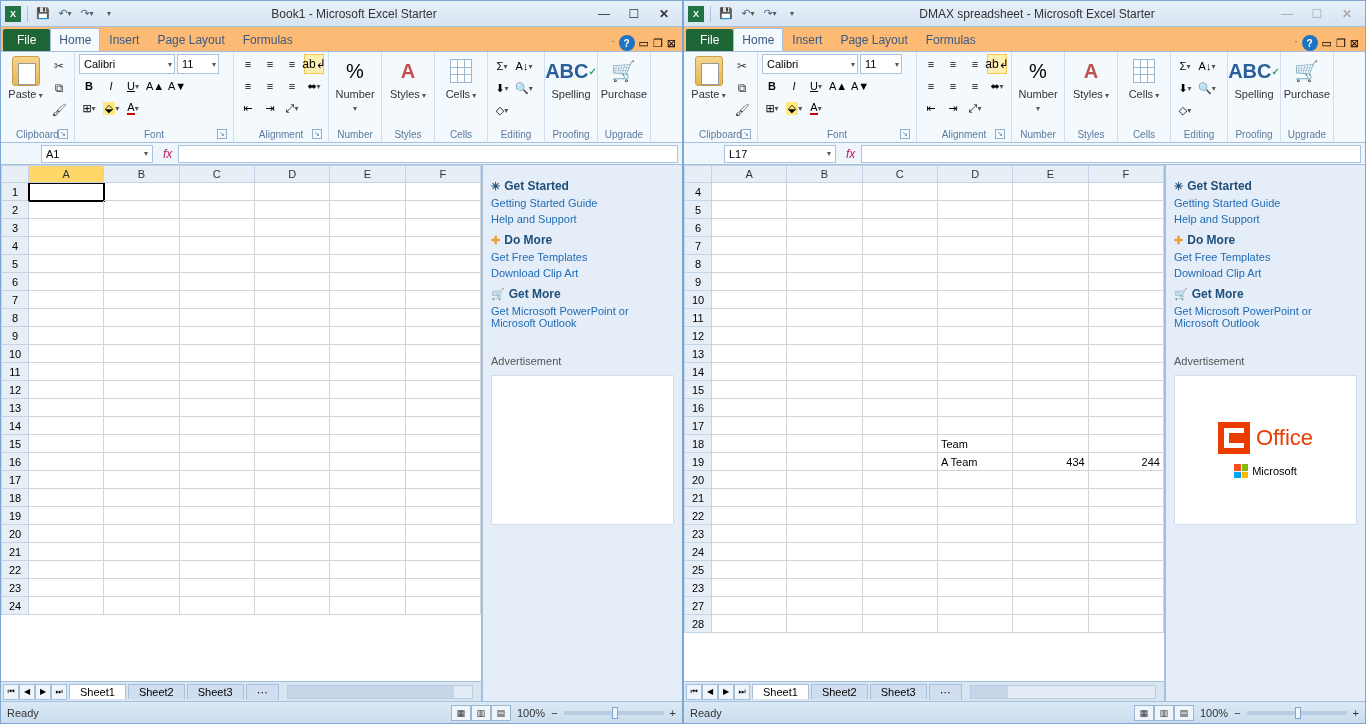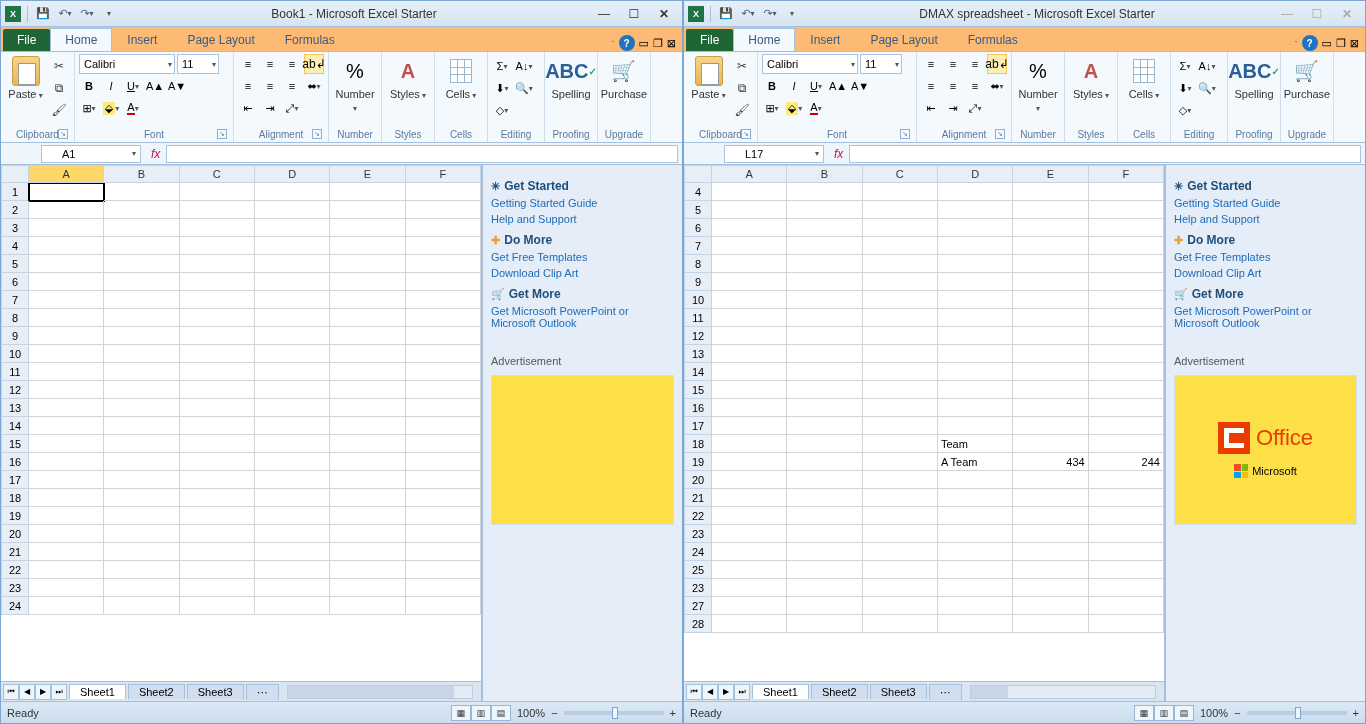--- a/index.html
+++ b/index.html
@@ -8,21 +8,21 @@
 .titlebar{height:26px;background:linear-gradient(#e7f0f9,#d6e5f3);display:flex;align-items:center;padding:0 4px;border-bottom:1px solid #a5c0de;}
 .tb-left{display:flex;align-items:center;gap:4px;}
 .tb-title{flex:1;text-align:center;color:#333;font-size:12px;}
 .tb-btns{display:flex;gap:2px;}
 .tb-btn{width:28px;height:18px;display:flex;align-items:center;justify-content:center;font-size:12px;color:#333;}
 .tb-btn.x{font-weight:bold;}
 .qat-btn{width:18px;height:18px;display:flex;align-items:center;justify-content:center;color:#465f7e;font-size:11px;}
 .xl-icon{width:16px;height:16px;background:#217346;color:#fff;display:flex;align-items:center;justify-content:center;font-weight:bold;font-size:9px;}
 .tabstrip{height:24px;background:#fdba74;display:flex;align-items:flex-end;padding-left:2px;}
 .file-tab{background:#1e6635;color:#fff;padding:4px 14px;border-radius:2px 2px 0 0;font-size:12px;}
-.rtab{padding:4px 14px;color:#3b5a82;font-size:12px;border:1px solid transparent;border-bottom:none;}
+.rtab{padding:4px 8px;color:#3b5a82;font-size:12px;border:1px solid transparent;border-bottom:none;}
 .rtab.active{background:#f4f9fd;border-color:#a5c0de;}
 .tabstrip-right{margin-left:auto;display:flex;align-items:center;gap:4px;padding-right:6px;}
 .help-circ{width:16px;height:16px;border-radius:50%;background:#1e74c1;color:#fff;display:flex;align-items:center;justify-content:center;font-size:10px;font-weight:bold;}
 .ribbon{height:92px;background:#f4f9fd;border-top:1px solid #a5c0de;border-bottom:1px solid #a5c0de;display:flex;overflow:hidden;}
 .rgroup{border-right:1px solid #cfdfee;display:flex;flex-direction:column;padding:2px 4px 0;}
 .rgroup-body{flex:1;display:flex;align-items:flex-start;gap:2px;}
 .rgroup-label{height:16px;text-align:center;color:#5a7a9e;font-size:10px;display:flex;align-items:center;justify-content:center;position:relative;}
 .dlg-launcher{position:absolute;right:2px;width:10px;height:10px;border:1px solid #90aed0;font-size:7px;display:flex;align-items:center;justify-content:center;color:#5a7a9e;}
 .bigbtn{display:flex;flex-direction:column;align-items:center;justify-content:flex-start;width:44px;padding-top:2px;gap:2px;}
 .bigbtn .ic{width:28px;height:30px;display:flex;align-items:center;justify-content:center;font-size:20px;}
@@ -30,41 +30,41 @@
 .smallcol{display:flex;flex-direction:column;gap:2px;padding-top:2px;}
 .smallbtn{width:22px;height:20px;display:flex;align-items:center;justify-content:center;font-size:12px;color:#333;}
 .fontrow{display:flex;gap:2px;}
 .combo{height:20px;border:1px solid #a9c3e0;background:#fff;display:flex;align-items:center;padding:0 14px 0 4px;position:relative;font-size:11px;}
 .combo::after{content:"▾";position:absolute;right:2px;font-size:8px;color:#555;}
 .fontcol{display:flex;flex-direction:column;gap:2px;width:150px;}
 .fmtbtn{width:20px;height:20px;display:flex;align-items:center;justify-content:center;border:1px solid transparent;}
 .aligncol{display:flex;flex-direction:column;gap:2px;}
 .alignrow{display:flex;gap:2px;}
 .formula-bar{height:22px;background:#eef5fb;border-bottom:1px solid #a5c0de;display:flex;align-items:center;}
-.namebox{width:100px;height:18px;border:1px solid #a9c3e0;background:#fff;margin:0 4px 0 40px;display:flex;align-items:center;padding:0 20px;font-size:11px;position:relative;}
+.namebox{width:112px;height:18px;border:1px solid #a9c3e0;background:#fff;margin:0 4px 0 40px;display:flex;align-items:center;padding:0 4px;font-size:11px;position:relative;}
 .namebox::after{content:"▾";position:absolute;right:4px;font-size:8px;color:#555;}
 .fx-lbl{font-style:italic;color:#be185d;margin:0 6px;font-size:12px;}
 .fx-input{flex:1;height:18px;border:1px solid #a9c3e0;background:#fff;margin-right:4px;}
 .workarea{flex:1;display:flex;overflow:hidden;}
 .sheet{flex:1;display:flex;flex-direction:column;border-right:1px solid #a5c0de;overflow:hidden;}
 .grid-head{display:flex;height:18px;background:#e7eef6;}
 .corner{width:28px;border:1px solid #c3d4e6;background:#e7eef6;}
 .colh{flex:1;min-width:64px;border:1px solid #c3d4e6;border-left:none;display:flex;align-items:center;justify-content:center;color:#333;font-size:11px;}
 .colh.sel{background:#ffd768;}
 .grid-body{flex:1;overflow:hidden;}
 .grow{display:flex;height:18px;}
 .rowh{width:28px;border:1px solid #c3d4e6;border-top:none;background:#e7eef6;display:flex;align-items:center;justify-content:center;font-size:11px;}
 .cell{flex:1;min-width:64px;border-right:1px solid #d4d4d4;border-bottom:1px solid #d4d4d4;padding:0 3px;font-size:11px;display:flex;align-items:center;}
 .cell.num{justify-content:flex-end;}
 .cell.active{outline:2px solid #000;outline-offset:-1px;}
 .sidepanel{width:200px;background:#e5eef8;border-left:1px solid #a5c0de;padding:10px 8px;display:flex;flex-direction:column;gap:4px;overflow:hidden;}
 .sp-head{color:#1f4e79;font-weight:bold;font-size:12px;display:flex;align-items:center;gap:4px;margin-top:4px;}
 .sp-link{color:#1f6bb7;font-size:11px;cursor:pointer;}
 .sp-ad-lbl{color:#555;font-size:11px;margin-top:22px;}
-.ad-box{flex:0 0 auto;background:#fde047;border:1px solid #cfdfee;height:150px;margin-top:4px;display:flex;flex-direction:column;align-items:center;justify-content:center;}
+.ad-box{flex:0 0 auto;background:#ffffff;border:1px solid #cfdfee;height:150px;margin-top:4px;display:flex;flex-direction:column;align-items:center;justify-content:center;}
 .sheet-tabs{height:20px;background:#d9e6f2;display:flex;align-items:center;border-top:1px solid #a5c0de;}
 .nav-arrows{display:flex;gap:0;margin-left:2px;}
 .nav-ar{width:16px;height:16px;border:1px solid #a5c0de;background:#eef5fb;display:flex;align-items:center;justify-content:center;font-size:8px;}
 .stab{border:1px solid #a5c0de;border-bottom:none;background:#fff;padding:1px 10px;margin-left:2px;font-size:11px;}
 .stab.inactive{background:#d1def0;}
 .hscroll{flex:1;margin:0 8px;height:14px;background:#e3ecf5;border:1px solid #b8cde2;position:relative;}
 .hscroll-thumb{position:absolute;left:0;top:0;height:100%;background:#c6d6e8;}
 .statusbar{height:22px;background:linear-gradient(#dce9f5,#cadcee);border-top:1px solid #a5c0de;display:flex;align-items:center;padding:0 6px;font-size:11px;color:#333;}
 .sb-right{margin-left:auto;display:flex;align-items:center;gap:6px;}
 .view-btns{display:flex;}

